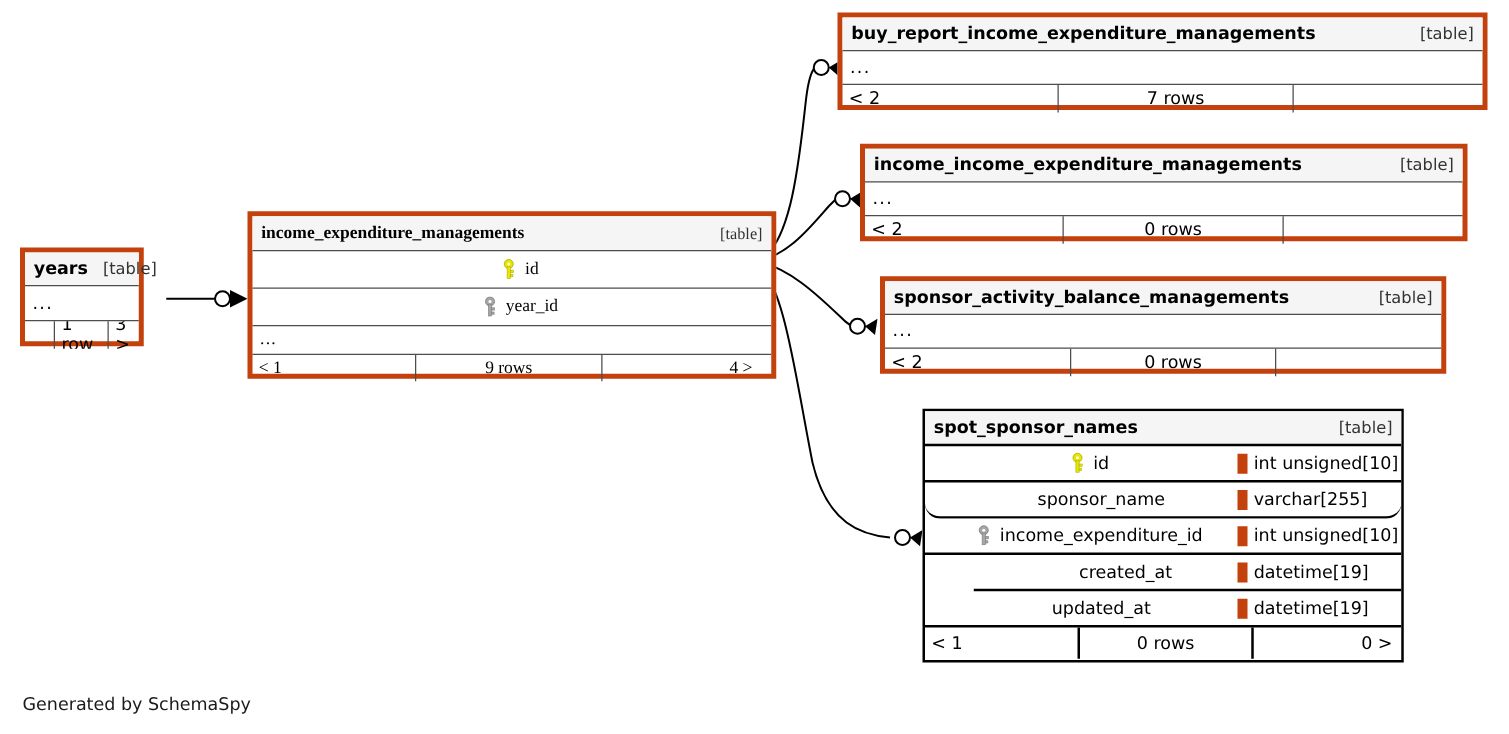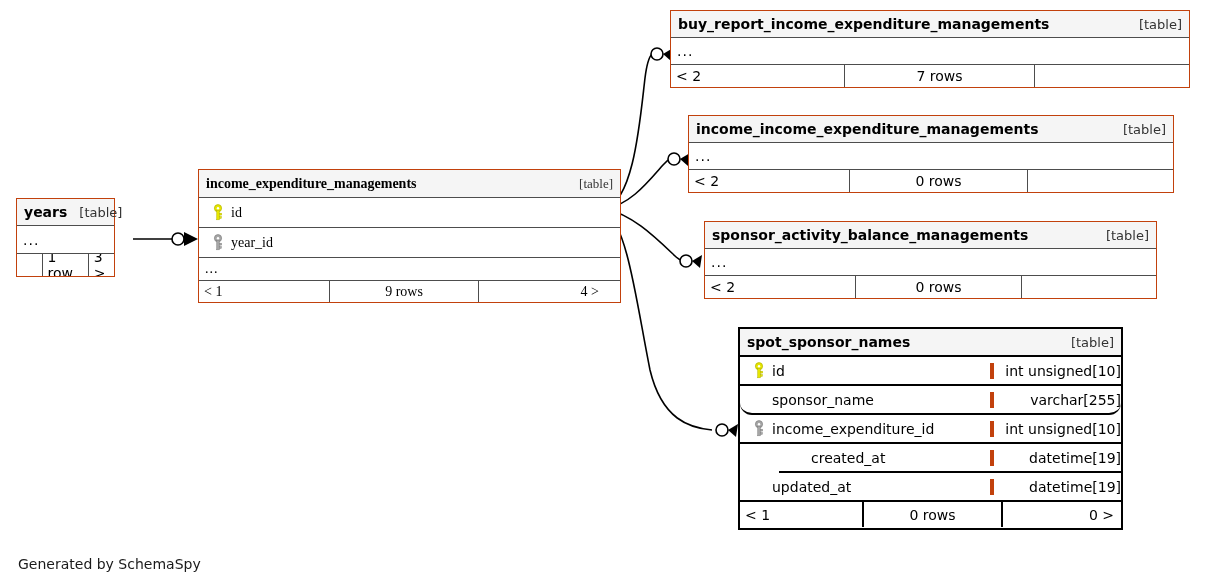--- a/index.html
+++ b/index.html
@@ -27,21 +27,21 @@
     height: 587px;
     pointer-events: none;
     z-index: 5;
   }
   .table-node {
     position: absolute;
     background: #ffffff;
     box-sizing: border-box;
     z-index: 10;
   }
-  .table-node.thin { border: 1px solid #c2410c; }
+  .table-node.thin { border: 4px solid #c2410c; }
   .table-node.thick { border: 2px solid #000000; }
 
   .tbl-header {
     background: #f5f5f5;
     box-sizing: border-box;
     display: flex;
     align-items: center;
     justify-content: space-between;
     padding: 0 7px;
     font-weight: bold;
@@ -71,28 +71,29 @@
   .table-node.thin > .col-row { border-bottom: 1px solid #4d4d4d; }
   .table-node.thick > .col-row { border-bottom: 2px solid #000; }
 
   .col-name {
     flex: 1 1 auto;
     display: flex;
     align-items: center;
     padding-left: 6px;
     box-sizing: border-box;
     overflow: hidden;
+    justify-content: center;
   }
   .col-type {
     flex: 0 0 auto;
     box-sizing: border-box;
     padding-left: 5px;
     font-size: 14px;
   }
-  .table-node.thick .col-type { border-left: 4px solid #c2410c; text-align: right; }
+  .table-node.thick .col-type { border-left: 8px solid #c2410c; }
 
   .keybox {
     flex: 0 0 auto;
     width: 26px;
     display: flex;
     align-items: center;
     justify-content: center;
   }
   .ellipsis-row {
     box-sizing: border-box;

